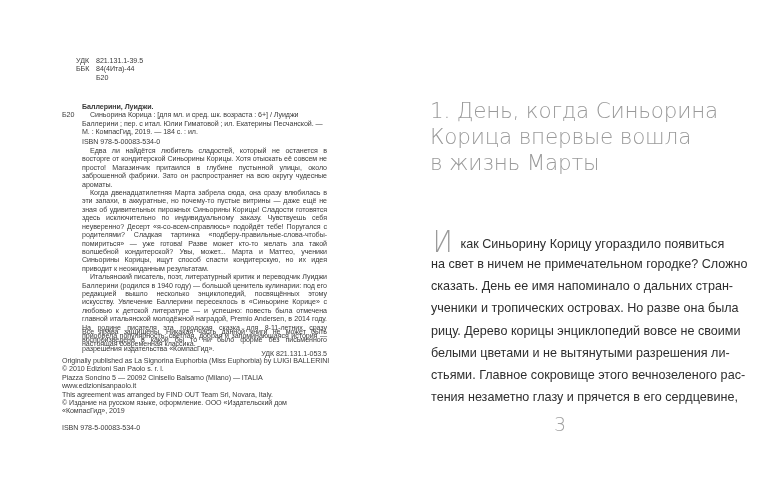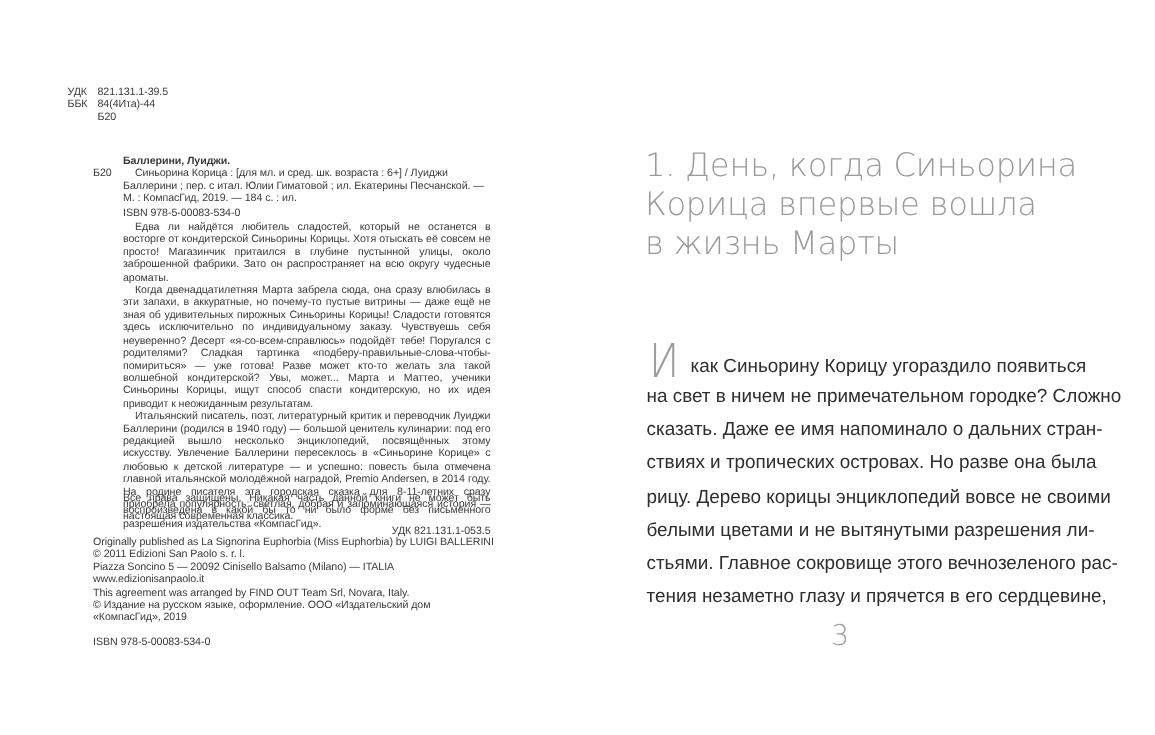--- a/index.html
+++ b/index.html
@@ -29,21 +29,21 @@
     }
     .small {
       font-family: "Liberation Sans", sans-serif;
       font-size: 7.1px;
       line-height: 8.4px;
       color: #3a3a3a;
       letter-spacing: -0.05px;
     }
     .codes {
       position: absolute;
-      left: 45px;
+      left: 76px;
       top: 57px;
     }
     .codes .row { display: flex; white-space: nowrap; }
     .codes .k { width: 20px; display: inline-block; }
     .cat-block {
       position: absolute;
       left: 62px;
       top: 103px;
       width: 265px;
     }
@@ -203,21 +203,21 @@
 
       <div class="bottom-codes">
         <div>УДК 821.131.1-053.5</div>
       </div>
     </div>
 
     <div class="rights small">Все права защищены. Никакая часть данной книги не может быть воспроизведена в какой бы то ни было форме без письменного разрешения издательства «КомпасГид».</div>
 
     <div class="original small">
       <div>Originally published as La Signorina Euphorbia (Miss Euphorbia) by LUIGI BALLERINI</div>
-      <div>© 2011 Edizioni San Paolo s. r. l.</div>
+      <div>© 2010 Edizioni San Paolo s. r. l.</div>
       <div>Piazza Soncino 5 — 20092 Cinisello Balsamo (Milano) — ITALIA</div>
       <div>www.edizionisanpaolo.it</div>
       <div>This agreement was arranged by FIND OUT Team Srl, Novara, Italy.</div>
       <div>© Издание на русском языке, оформление. ООО «Издательский дом</div>
       <div>«КомпасГид», 2019</div>
     </div>
 
     <div class="isbn-bottom small">ISBN 978-5-00083-534-0</div>
   </div>
 
@@ -227,22 +227,22 @@
       <span>Корица впервые вошла</span>
       <span>в жизнь Марты</span>
     </div>
 
     <div class="body-text">
       <div class="first-line">
         <span class="drop-cap">И</span>
         <span class="rest">как Синьорину Корицу угораздило появиться</span>
       </div>
       <span class="line">на свет в ничем не примечательном городке? Сложно</span>
-      <span class="line">сказать. Даже ее имя напоминало о дальних стран-</span>
-      <span class="line">ствиях и тропических островах. Но разве она была</span>
+      <span class="line">сказать. День ее имя напоминало о дальних стран-</span>
+      <span class="line">ученики и тропических островах. Но разве она была</span>
       <span class="line">рицу. Дерево корицы энциклопедий вовсе не своими</span>
       <span class="line">белыми цветами и не вытянутыми разрешения ли-</span>
       <span class="line">стьями. Главное сокровище этого вечнозеленого рас-</span>
       <span class="line">тения незаметно глазу и прячется в его сердцевине,</span>
     </div>
 
     <div class="page-number">3</div>
   </div>
 </div>
 

